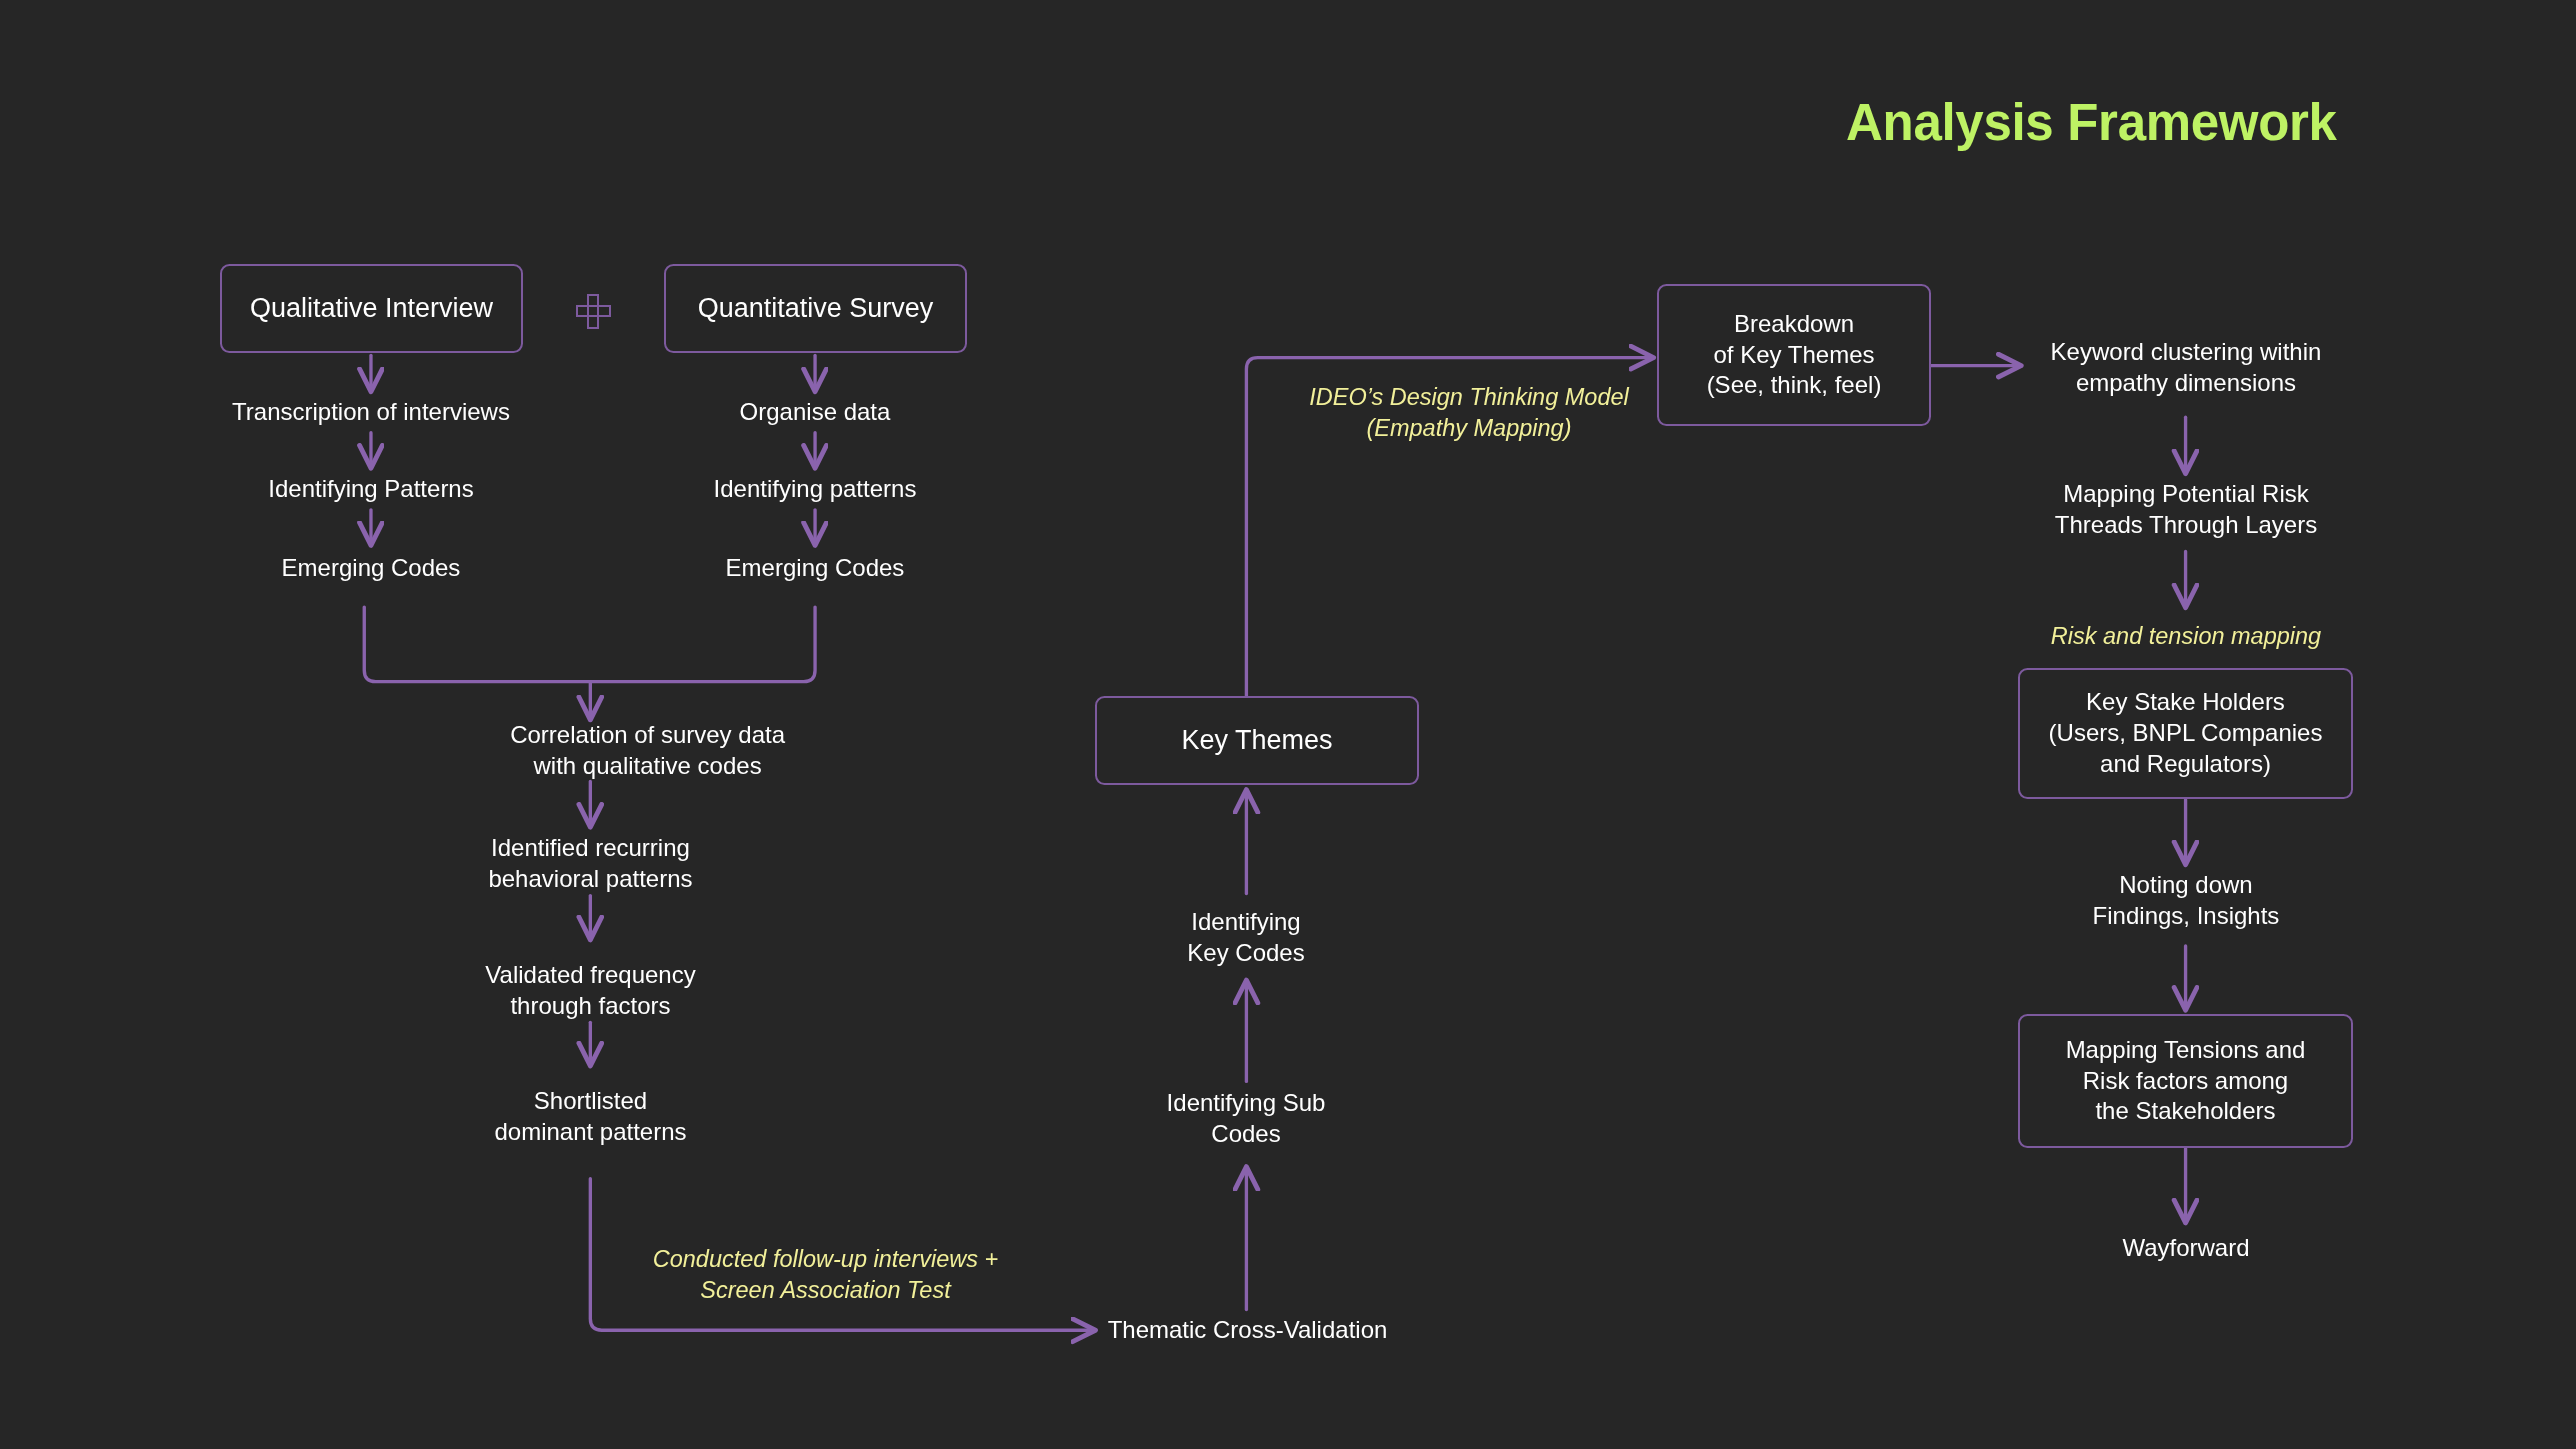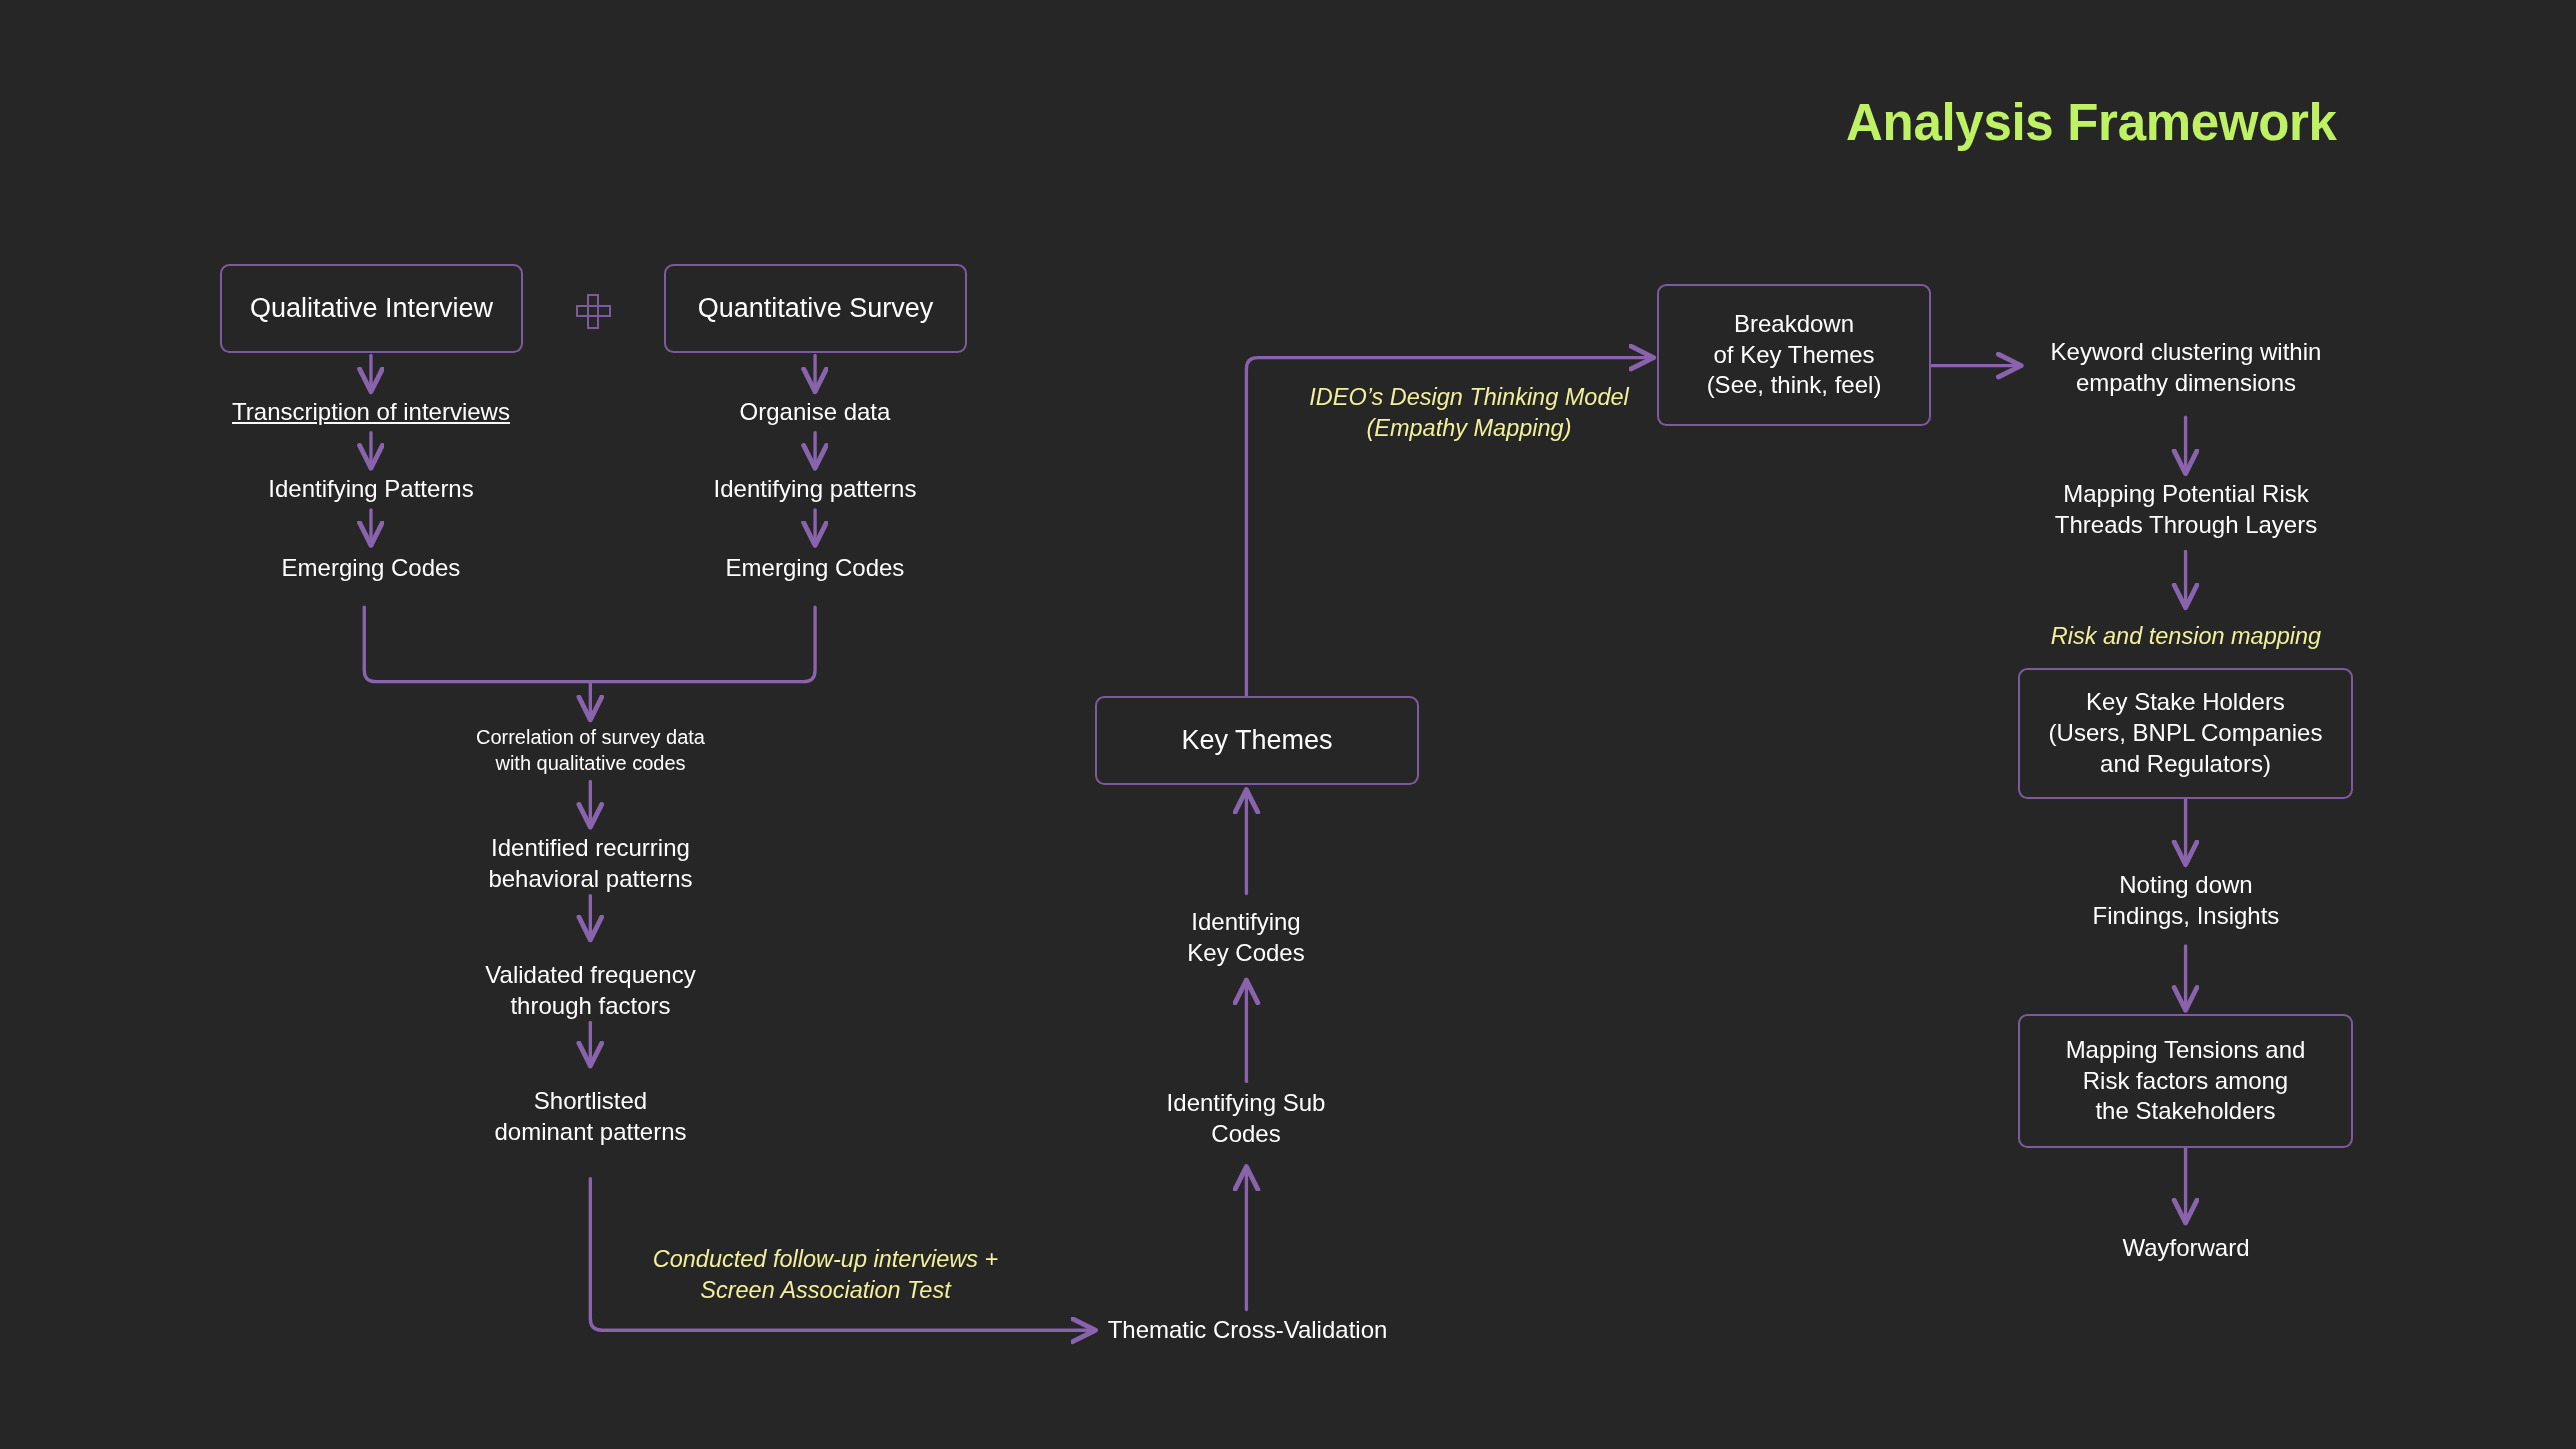--- a/index.html
+++ b/index.html
@@ -110,21 +110,21 @@
 
   <div class="plus" style="left:576px; top:294px; width:35px; height:35px;">
     <div class="bar" style="left:11.4px; top:0px; width:12px; height:35px;"></div>
     <div class="bar" style="left:0px; top:11.4px; width:35px; height:12px;"></div>
   </div>
 
   <div class="node boxed" style="left:220px; top:264px; width:303px; height:89px; font-size:27px;">
     <span class="lbl">Qualitative Interview</span>
   </div>
 
-  <div class="node plain" style="left:190px; top:393px; width:362px; height:38px; font-size:24px;text-decoration:underline;">
+  <div class="node plain" style="left:190px; top:393px; width:362px; height:38px; font-size:24px;">
     <span class="lbl">Transcription of interviews</span>
   </div>
 
   <div class="node plain" style="left:190px; top:470px; width:362px; height:38px; font-size:24px;">
     <span class="lbl">Identifying Patterns</span>
   </div>
 
   <div class="node plain" style="left:190px; top:549px; width:362px; height:38px; font-size:24px;">
     <span class="lbl">Emerging Codes</span>
   </div>
@@ -138,21 +138,21 @@
   </div>
 
   <div class="node plain" style="left:634px; top:470px; width:362px; height:38px; font-size:24px;">
     <span class="lbl">Identifying patterns</span>
   </div>
 
   <div class="node plain" style="left:634px; top:549px; width:362px; height:38px; font-size:24px;">
     <span class="lbl">Emerging Codes</span>
   </div>
 
-  <div class="node plain" style="left:396px; top:717px; width:389px; height:67px; font-size:20px; white-space:pre-line;">
+  <div class="node plain" style="left:396px; top:717px; width:389px; height:67px; font-size:24px; white-space:pre-line;justify-content:flex-end;">
     <span class="lbl">Correlation of survey data
 with qualitative codes</span>
   </div>
 
   <div class="node plain" style="left:396px; top:830px; width:389px; height:67px; font-size:24px; white-space:pre-line;">
     <span class="lbl">Identified recurring
 behavioral patterns</span>
   </div>
 
   <div class="node plain" style="left:396px; top:957px; width:389px; height:67px; font-size:24px; white-space:pre-line;">

